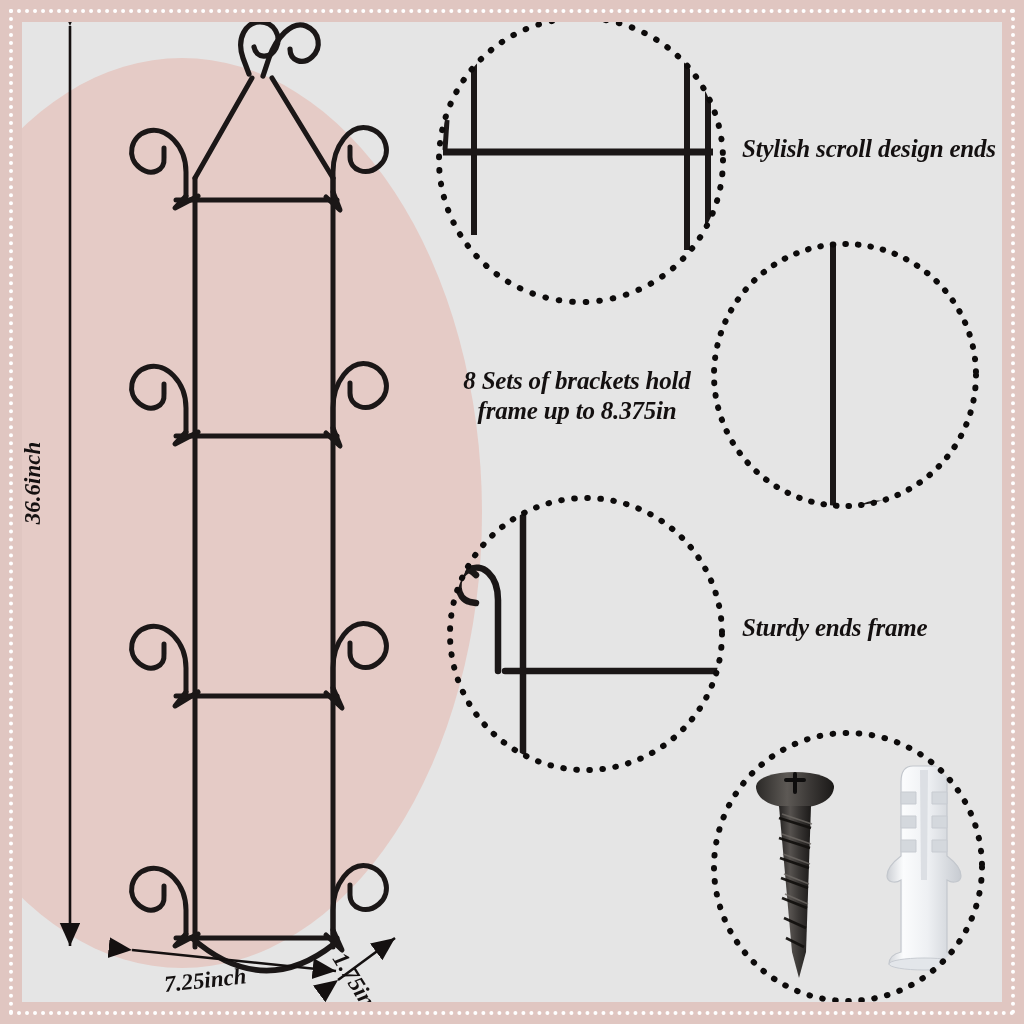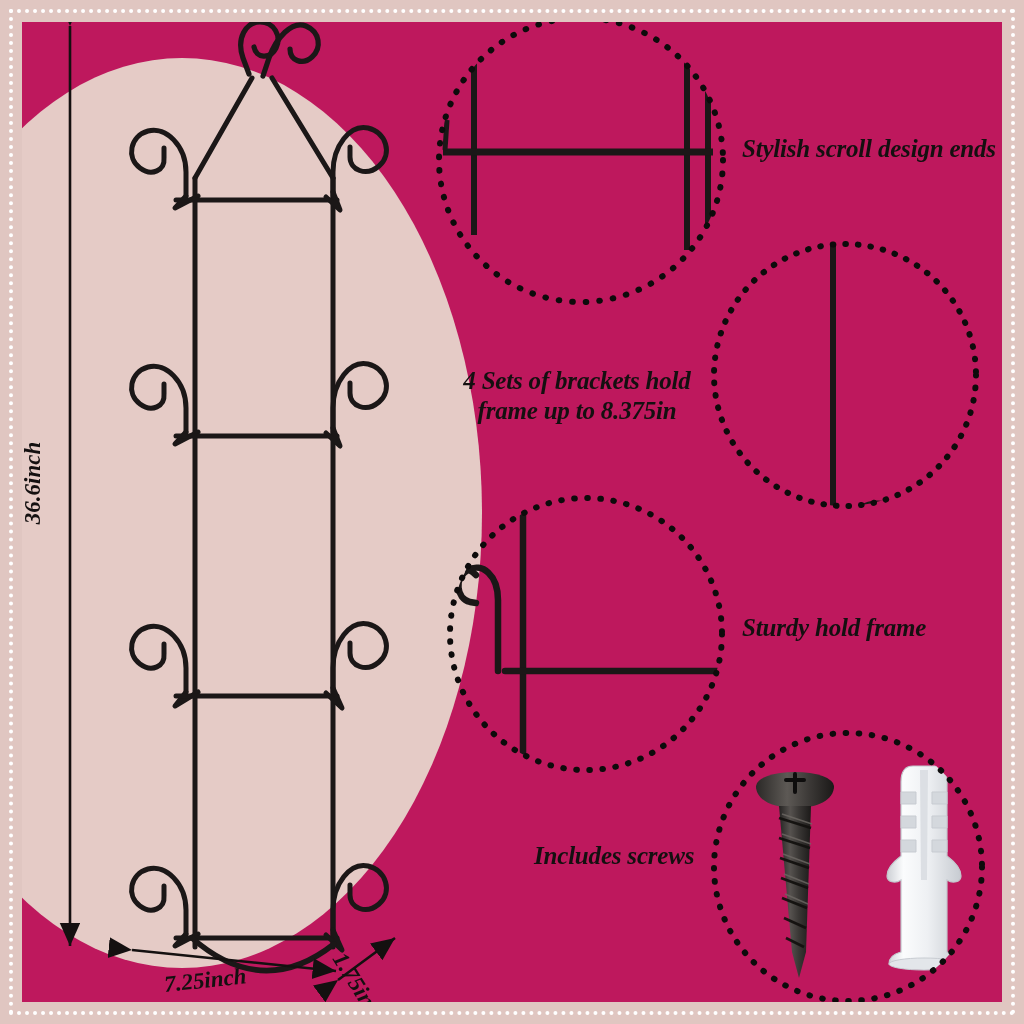--- a/index.html
+++ b/index.html
@@ -6,21 +6,21 @@
   html,body{margin:0;padding:0;}
   body{
     width:1024px;height:1024px;
     background:#ffffff;
     font-family:"Liberation Serif", "DejaVu Serif", serif;
     overflow:hidden;
   }
   #stage{
     position:relative;
     width:1024px;height:1024px;
-    background:#be185d;
+    background:#e5e5e5;
     overflow:hidden;
   }
 
   
   .frame-band{
     position:absolute;
     left:0;top:0;width:1024px;height:1024px;
     box-sizing:border-box;
     border:22px solid #e0c6c1;
     pointer-events:none;
@@ -331,27 +331,26 @@
         <ellipse cx="924" cy="964" rx="35" ry="6" fill="#e3e6ea" stroke="#c7cbd1" stroke-width="1"></ellipse>
       </g>
     </g>
 
     <circle cx="848" cy="867" r="134" fill="none" stroke="#0d0b0b" stroke-width="6" stroke-linecap="round" stroke-dasharray="0.6 12.5"></circle>
   </svg>
 
   <div class="callout" id="callout-scroll">Stylish scroll design ends</div>
 
   <div class="callout" id="callout-brackets">
-    <div>4 Sets of brackets hold</div>
+    <div>8 Sets of brackets hold</div>
     <div>frame up to 8.375in</div>
   </div>
 
-  <div class="callout" id="callout-frame">Sturdy hold frame</div>
-
-  <div class="callout" id="callout-screws">Includes screws</div>
+  <div class="callout" id="callout-frame">Sturdy ends frame</div>
+
 
   <div class="dim-label" id="dim-height">36.6inch</div>
 
   <div class="dim-label" id="dim-width">7.25inch</div>
 
   <div class="dim-label" id="dim-depth">1.75inch</div>
 
   <div class="frame-band"></div>
   <div class="frame-dots"></div>
 

